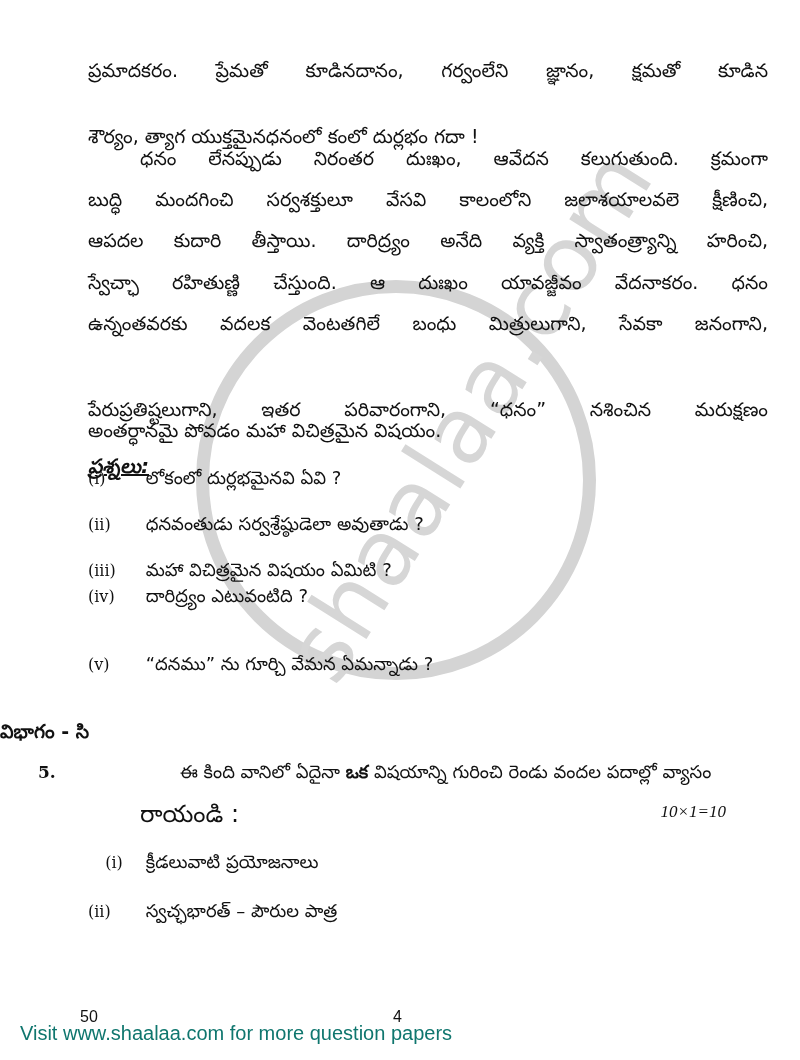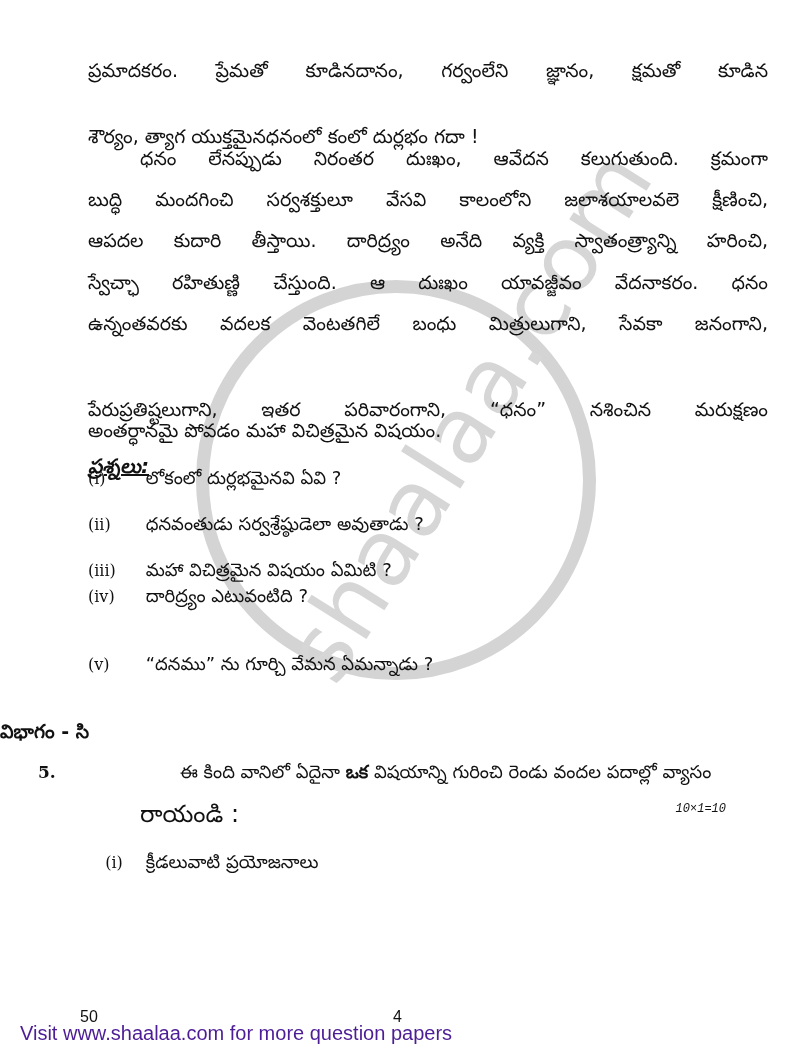--- a/index.html
+++ b/index.html
@@ -107,23 +107,23 @@
       left: 38px;
       top: 762px;
       font-family: "DejaVu Serif", "Liberation Serif", serif;
       font-weight: bold;
       font-size: 17px;
     }
     .marks {
       position: absolute;
       right: 42px;
       top: 802px;
-      font-family: Liberation Mono, monospace;
+      font-family: Liberation Serif, serif;
       font-style: italic;
-      font-size: 12px;
+      font-size: 17px;
     }
     .footer-code {
       position: absolute;
       left: 36px;
       top: 1008px;
       font-family: "Liberation Sans", sans-serif;
       font-size: 16px;
       margin-left: 44px;
     }
     .footer-page {
@@ -132,21 +132,21 @@
       top: 1008px;
       font-family: "Liberation Sans", sans-serif;
       font-size: 16px;
     }
     .footer-visit {
       position: absolute;
       left: 20px;
       top: 1022px;
       font-family: "Liberation Sans", sans-serif;
       font-size: 20px;
-      color: #4c1d95;
+      color: #0f766e;
     }
     b.em { font-weight: bold; }
   </style>
 </head>
 <body>
 
 <div class="page">
 
   <div class="watermark-ring"></div>
   <div class="watermark-text">shaalaa.com</div>
@@ -195,19 +195,23 @@
     <div class="q-row" style="left:140px; top:760px; font-size:18px;margin-left:40px;">
       <span>ఈ కింది వానిలో ఏదైనా </span><b class="em">ఒక</b><span> విషయాన్ని గురించి రెండు వందల పదాల్లో వ్యాసం</span>
     </div>
     <div class="q-row" style="left:140px; top:802px; font-size:24px;">రాయండి :</div>
     <div class="marks">10×1=10</div>
 
     <div class="q-row" style="top:850px;text-align:center;">
       <span class="q-num">(i)</span>
       <span>క్రీడలువాటి ప్రయోజనాలు</span>
     </div>
+    <div class="q-row" style="top:899px;">
+      <span class="q-num">(ii)</span>
+      <span>స్వచ్ఛభారత్ – పౌరుల పాత్ర</span>
+    </div>
 
     <div class="footer-code">50</div>
     <div class="footer-page">4</div>
     <div class="footer-visit">Visit www.shaalaa.com for more question papers</div>
 
   </div>
 </div>
 
 </body></html>

